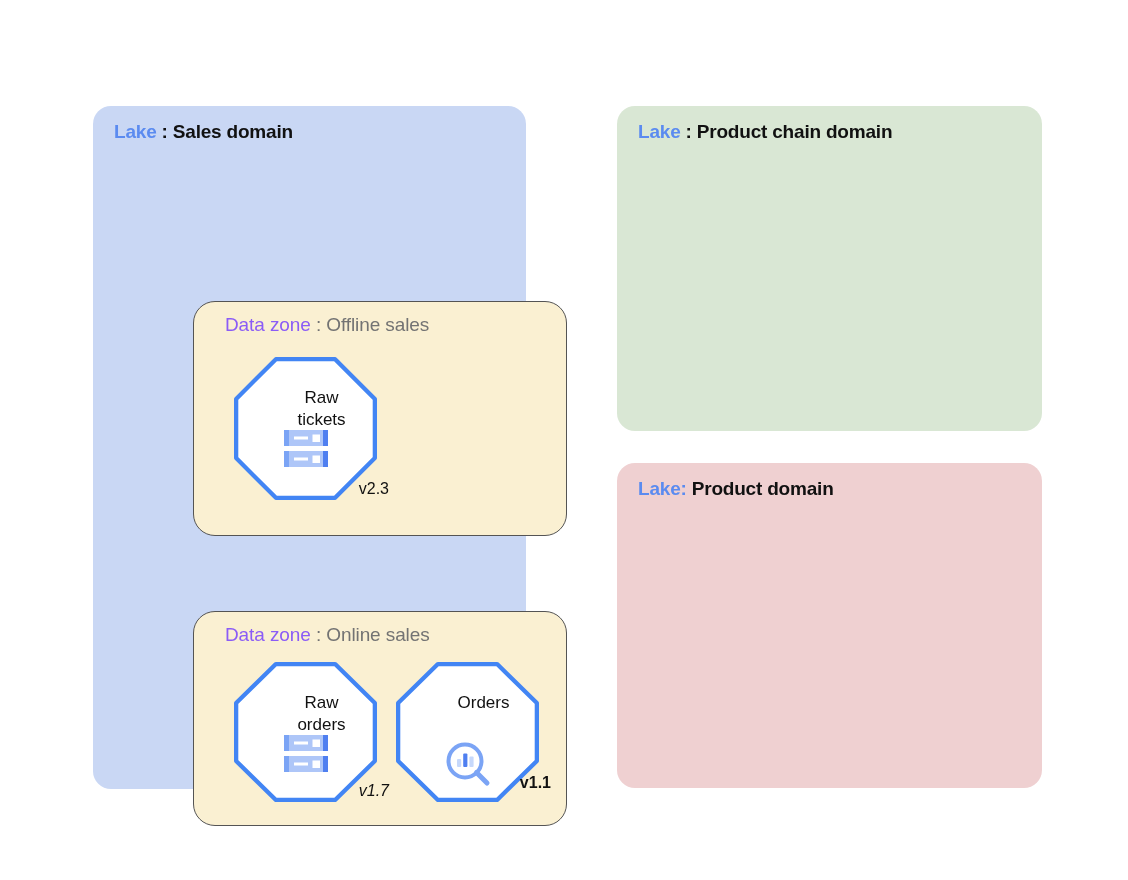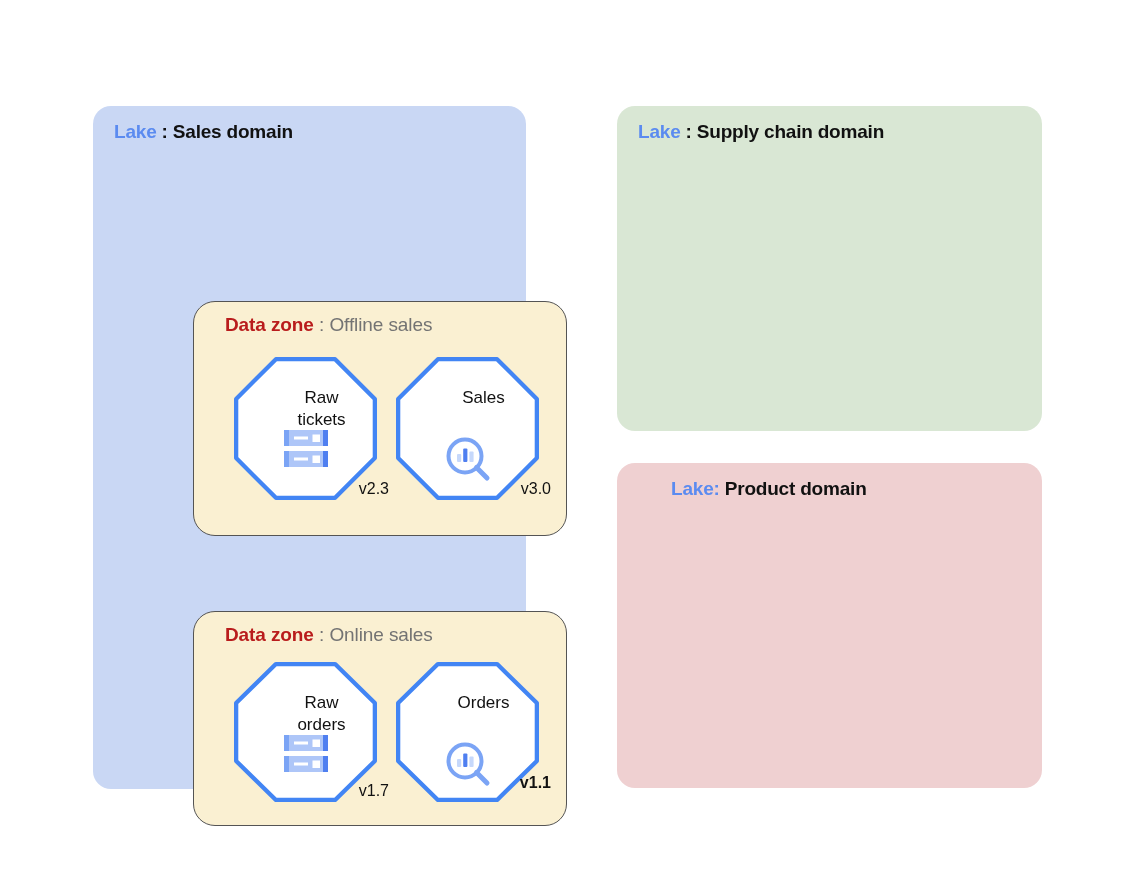--- a/index.html
+++ b/index.html
@@ -44,39 +44,39 @@
     width: 425px; height: 325px;
     background: #d9e7d4;
   }
   #lake-supply .lake-title { left: 21px; top: 15px; }
 
   #lake-product {
     left: 617px; top: 463px;
     width: 425px; height: 325px;
     background: #efd0d1;
   }
-  #lake-product .lake-title { left: 21px; top: 15px; margin-left: 33px; }
+  #lake-product .lake-title { left: 21px; top: 15px; }
 
   
   .zone {
     position: absolute;
     background: #faf0d2;
     border: 1.6px solid #545454;
     border-radius: 22px;
     box-sizing: border-box;
   }
   .zone-title {
     position: absolute;
     left: 31px;
     top: 12px;
     font-size: 19px;
     white-space: nowrap;
     letter-spacing: -0.1px;
   }
-  .zone-title .kw { color: #b91c1c; font-weight: bold; }
+  .zone-title .kw { color: #8b5cf6; font-weight: normal; }
   .zone-title .val { color: #737373; font-weight: normal; }
 
   #zone-offline { left: 100px; top: 195px; width: 374px; height: 235px; }
   #zone-online  { left: 100px; top: 505px; width: 374px; height: 215px; }
 
   
   .node {
     position: absolute;
     box-sizing: border-box;
   }
@@ -150,36 +150,20 @@
           <rect x="1" y="22" width="44" height="16" rx="1.5" fill="#aec6f8"></rect>
           <rect x="1" y="22" width="5" height="16" fill="#7ba4f5"></rect>
           <rect x="40" y="22" width="5" height="16" fill="#4f7ff0"></rect>
           <rect x="11" y="28.5" width="14" height="3" fill="#ffffff"></rect>
           <rect x="29.5" y="26.5" width="7.5" height="7.5" fill="#ffffff"></rect>
         </svg>
       </div>
       <div class="node-version ver-pos" style="right:-12px; bottom:2px;">v2.3</div>
     </div>
 
-    <div class="node oct-sales" style="left:202px; top:55px;">
-      <svg class="oct-shape" viewBox="0 0 100 100" preserveAspectRatio="none">
-        <polygon points="29.3,1.5 70.7,1.5 98.5,29.3 98.5,70.7 70.7,98.5 29.3,98.5 1.5,70.7 1.5,29.3" fill="#ffffff" stroke="#4285f4" stroke-width="3" stroke-linejoin="round"></polygon>
-      </svg>
-      <div class="node-label lbl-one">Sales</div>
-      <div class="node-icon ico-pos-b">
-        <svg width="48" height="48" viewBox="0 0 48 48">
-          <circle cx="21" cy="21" r="16.5" fill="none" stroke="#7ba4f5" stroke-width="4"></circle>
-          <rect x="13" y="19" width="4.2" height="8" rx="1" fill="#c6d8fb"></rect>
-          <rect x="19.2" y="13.5" width="4.2" height="13.5" rx="1" fill="#4f7ff0"></rect>
-          <rect x="25.4" y="16.5" width="4.2" height="10.5" rx="1" fill="#c6d8fb"></rect>
-          <line x1="32.5" y1="32.5" x2="43" y2="43" stroke="#7ba4f5" stroke-width="5" stroke-linecap="round"></line>
-        </svg>
-      </div>
-      <div class="node-version ver-pos" style="right:-12px; bottom:2px;">v3.0</div>
-    </div>
   </div>
 
   <div class="zone" id="zone-online">
     <div class="zone-title">
       <span class="kw">Data zone</span><span class="val"> : Online sales</span>
     </div>
 
     <div class="node oct-online" style="left:40px; top:50px;">
       <svg class="oct-shape" viewBox="0 0 100 100" preserveAspectRatio="none">
         <polygon points="29.3,1.5 70.7,1.5 98.5,29.3 98.5,70.7 70.7,98.5 29.3,98.5 1.5,70.7 1.5,29.3" fill="#ffffff" stroke="#4285f4" stroke-width="3" stroke-linejoin="round"></polygon>
@@ -193,21 +177,21 @@
           <rect x="40" y="1" width="5" height="16" fill="#4f7ff0"></rect>
           <rect x="11" y="7.5" width="14" height="3" fill="#ffffff"></rect>
           <rect x="29.5" y="5.5" width="7.5" height="7.5" fill="#ffffff"></rect>
           <rect x="1" y="22" width="44" height="16" rx="1.5" fill="#aec6f8"></rect>
           <rect x="1" y="22" width="5" height="16" fill="#7ba4f5"></rect>
           <rect x="40" y="22" width="5" height="16" fill="#4f7ff0"></rect>
           <rect x="11" y="28.5" width="14" height="3" fill="#ffffff"></rect>
           <rect x="29.5" y="26.5" width="7.5" height="7.5" fill="#ffffff"></rect>
         </svg>
       </div>
-      <div class="node-version" style="right:-12px; bottom:2px;">v1.7</div>
+      <div class="node-version" style="right:-12px; bottom:2px;font-style:italic;">v1.7</div>
     </div>
 
     <div class="node oct-online" style="left:202px; top:50px;">
       <svg class="oct-shape" viewBox="0 0 100 100" preserveAspectRatio="none">
         <polygon points="29.3,1.5 70.7,1.5 98.5,29.3 98.5,70.7 70.7,98.5 29.3,98.5 1.5,70.7 1.5,29.3" fill="#ffffff" stroke="#4285f4" stroke-width="3" stroke-linejoin="round"></polygon>
       </svg>
       <div class="node-label lbl-one">Orders</div>
       <div class="node-icon ico-pos-b">
         <svg width="48" height="48" viewBox="0 0 48 48">
           <circle cx="21" cy="21" r="16.5" fill="none" stroke="#7ba4f5" stroke-width="4"></circle>
@@ -217,21 +201,21 @@
           <line x1="32.5" y1="32.5" x2="43" y2="43" stroke="#7ba4f5" stroke-width="5" stroke-linecap="round"></line>
         </svg>
       </div>
       <div class="node-version" style="right:-12px; bottom:10px;font-weight:bold;">v1.1</div>
     </div>
   </div>
 </div>
 
 <div class="lake" id="lake-supply">
   <div class="lake-title">
-    <span class="kw">Lake</span><span class="val"> : Supply chain domain</span>
+    <span class="kw">Lake</span><span class="val"> : Product chain domain</span>
   </div>
 
 </div>
 
 <div class="lake" id="lake-product">
   <div class="lake-title">
     <span class="kw">Lake:</span><span class="val"> Product domain</span>
   </div>
 
 </div>

